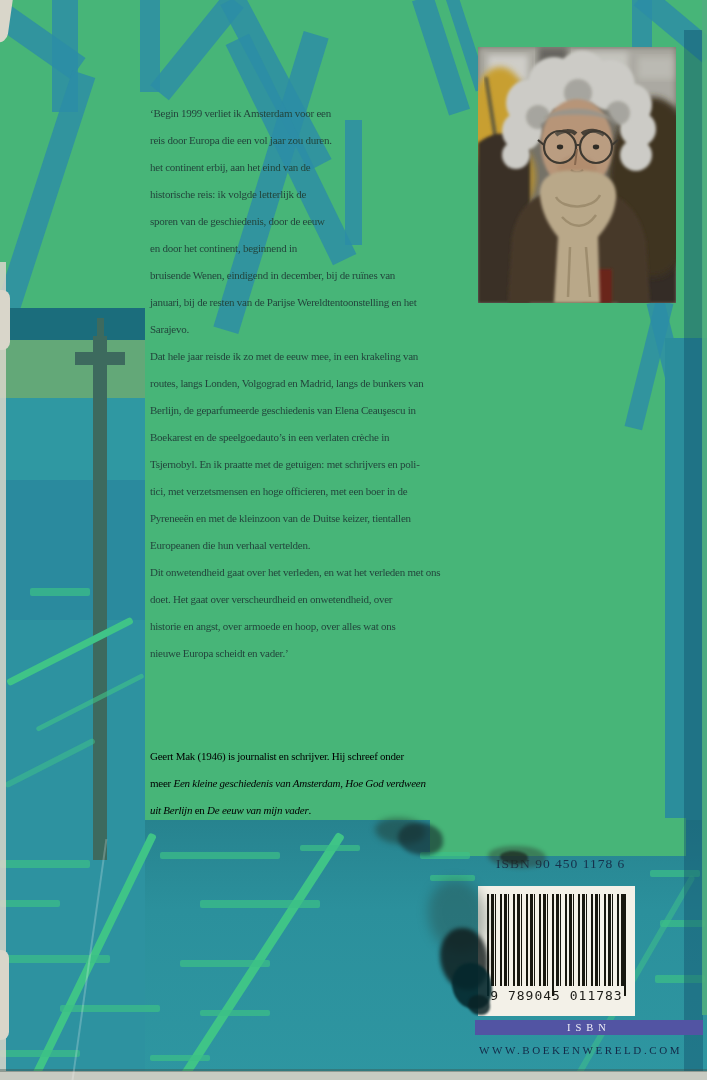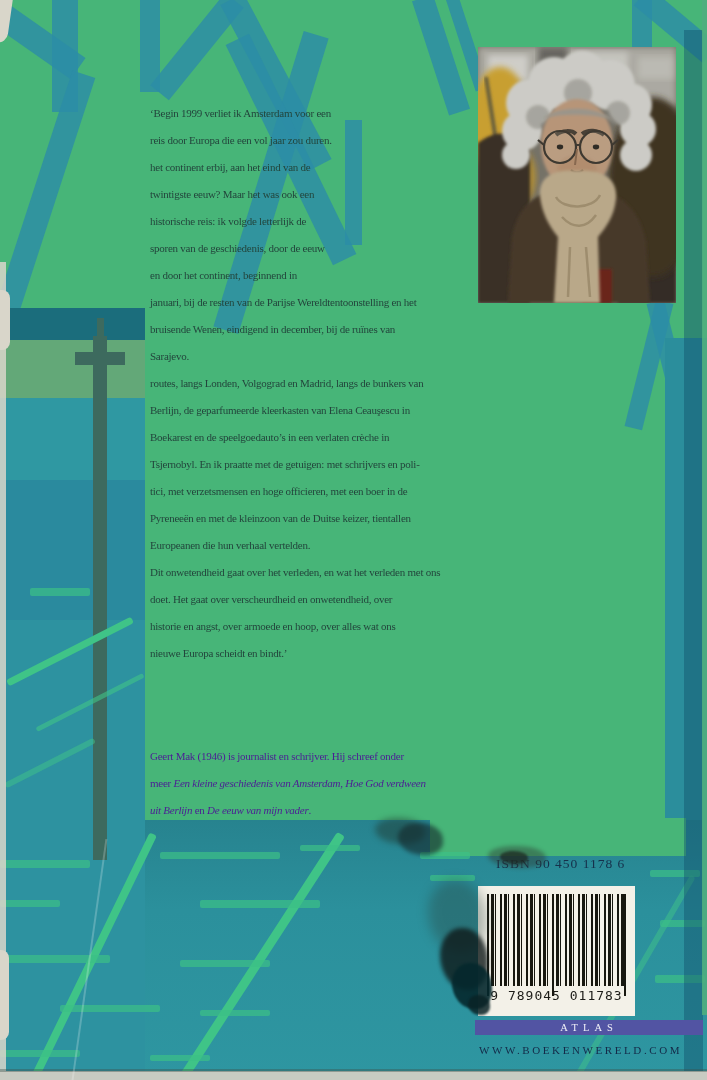--- a/index.html
+++ b/index.html
@@ -13,21 +13,21 @@
   .strip-bottom{position:absolute;left:0;top:820px;width:707px;height:260px;
     background:linear-gradient(180deg,#27838f 0,#2b909c 90px,#2e96a1 260px);}
   .green-step{position:absolute;left:430px;top:818px;width:256px;height:38px;background:#47b578;}
   .band{position:absolute;left:0;width:145px;}
   .rail{position:absolute;background:#3fc487;border-radius:3px;}
   .sleeper{position:absolute;background:#3cc186;border-radius:2px;opacity:.7;}
   .pole{position:absolute;background:#3d6a5e;}
   .edge-strip{position:absolute;background:rgba(17,82,108,.45);}
   
   .quote-block{position:absolute;left:150px;top:100px;color:#23453c;}
-  .bio-block{position:absolute;left:150px;top:743px;color:#4c1d95;}
+  .bio-block{position:absolute;left:150px;top:743px;color:#000000;}
   .tline{height:27px;line-height:27px;font-size:11px;letter-spacing:-0.25px;white-space:nowrap;}
   .tline i{font-style:italic;}
   
   .isbn{position:absolute;left:496px;top:856px;font-size:13.5px;letter-spacing:1px;color:#16304b;}
   .barcode-box{position:absolute;left:478px;top:886px;width:157px;height:130px;background:#f3f1e8;}
   .barcode-stripes{position:absolute;left:9px;top:8px;width:139px;height:92px;
      background:repeating-linear-gradient(90deg,#17170f 0px,#17170f 2px,#f3f1e8 2px,#f3f1e8 4px,
        #17170f 4px,#17170f 7px,#f3f1e8 7px,#f3f1e8 8px,#17170f 8px,#17170f 9px,#f3f1e8 9px,#f3f1e8 13px);}
   .barcode-guard{position:absolute;top:8px;width:2px;height:102px;background:#17170f;}
   .barcode-digits{position:absolute;left:0;right:0;top:102px;text-align:center;
@@ -161,54 +161,54 @@
       <path d="M62,150 C60,130 75,122 99,124 C125,122 140,132 138,152 C136,170 128,180 120,190 L122,256 L76,256 L80,190 C70,178 64,165 62,150 Z" fill="#c2ae8c" filter="url(#b15)"></path>
       <path d="M78,150 C85,163 115,163 122,148 M84,170 C95,182 108,182 118,168 M92,200 L90,250 M108,200 L112,250" stroke="#9d8a68" stroke-width="2.5" fill="none" opacity=".8"></path>
       <rect width="198" height="256" fill="#30506a" opacity=".06"></rect>
     </svg>
   </div>
 
   <div class="quote-block" id="quote-lines">
       <div class="tline">‘Begin 1999 verliet ik Amsterdam voor een</div>
       <div class="tline">reis door Europa die een vol jaar zou duren.</div>
       <div class="tline">het continent erbij, aan het eind van de</div>
-      <div class="tline">twintigste eeuw? Maar het was ook een</div>
       <div class="tline">historische reis: ik volgde letterlijk de</div>
       <div class="tline">sporen van de geschiedenis, door de eeuw</div>
       <div class="tline">en door het continent, beginnend in</div>
+      <div class="tline">bruisende Wenen, eindigend in december, bij de ruïnes van</div>
       <div class="tline">januari, bij de resten van de Parijse Wereldtentoonstelling en het</div>
-      <div class="tline">bruisende Wenen, eindigend in december, bij de ruïnes van</div>
       <div class="tline">Sarajevo.</div>
+      <div class="tline">Dat hele jaar reisde ik zo met de eeuw mee, in een krakeling van</div>
       <div class="tline">routes, langs Londen, Volgograd en Madrid, langs de bunkers van</div>
-      <div class="tline">Berlijn, de geparfumeerde kleerkasten van Elena Ceauşescu in</div>
+      <div class="tline">Berlijn, de geparfumeerde geschiedenis van Elena Ceauşescu in</div>
       <div class="tline">Boekarest en de speelgoedauto’s in een verlaten crèche in</div>
       <div class="tline">Tsjernobyl. En ik praatte met de getuigen: met schrijvers en poli-</div>
       <div class="tline">tici, met verzetsmensen en hoge officieren, met een boer in de</div>
       <div class="tline">Pyreneeën en met de kleinzoon van de Duitse keizer, tientallen</div>
       <div class="tline">Europeanen die hun verhaal vertelden.</div>
       <div class="tline">Dit onwetendheid gaat over het verleden, en wat het verleden met ons</div>
       <div class="tline">doet. Het gaat over verscheurdheid en onwetendheid, over</div>
       <div class="tline">historie en angst, over armoede en hoop, over alles wat ons</div>
-      <div class="tline">nieuwe Europa scheidt en bindt.’</div>
+      <div class="tline">nieuwe Europa scheidt en vader.’</div>
     </div>
   <div class="bio-block" id="bio-lines">
       <div class="tline"><span>Geert Mak (1946) is journalist en schrijver. Hij schreef onder</span></div>
       <div class="tline"><span>meer </span><i>Een kleine geschiedenis van Amsterdam</i><span>, </span><i>Hoe God verdween</i></div>
       <div class="tline"><i>uit Berlijn</i><span> en </span><i>De eeuw van mijn vader</i><span>.</span></div>
     </div>
 
   <div class="isbn">ISBN 90 450 1178 6</div>
   <div class="barcode-box">
     <div class="barcode-stripes"></div>
     <div class="barcode-guard" style="left:9px;"></div>
     <div class="barcode-guard" style="left:74px;"></div>
     <div class="barcode-guard" style="left:146px;"></div>
     <div class="barcode-digits">9 789045 011783</div>
   </div>
-  <div class="atlas-bar">ATLAS</div>
+  <div class="atlas-bar">ISBN</div>
   <div class="website">WWW.BOEKENWERELD.COM</div>
 
   <div class="smudge" style="left:375px;top:818px;width:50px;height:26px;background:#1f3b33;opacity:.5;filter:blur(3px);"></div>
   <div class="smudge" style="left:398px;top:823px;width:45px;height:32px;background:#14272a;opacity:.6;filter:blur(2px);"></div>
   <div class="smudge" style="left:488px;top:846px;width:58px;height:22px;background:#2e3c33;opacity:.45;filter:blur(2px);"></div>
   <div class="smudge" style="left:500px;top:851px;width:28px;height:13px;background:#1c241f;opacity:.7;filter:blur(1px);"></div>
   <div class="smudge" style="left:428px;top:880px;width:58px;height:72px;background:#28403a;opacity:.35;filter:blur(6px);"></div>
   <div class="smudge" style="left:440px;top:928px;width:48px;height:62px;background:#0f1919;opacity:.8;filter:blur(2px);"></div>
   <div class="smudge" style="left:452px;top:963px;width:40px;height:46px;background:#05282d;opacity:.9;filter:blur(1px);"></div>
   <div class="smudge" style="left:468px;top:995px;width:22px;height:20px;background:#0a2326;opacity:.85;filter:blur(1px);"></div>

